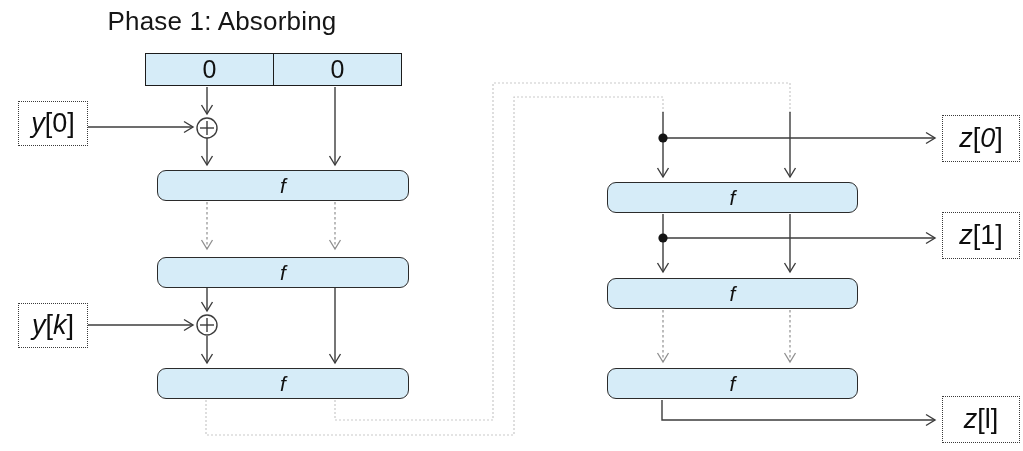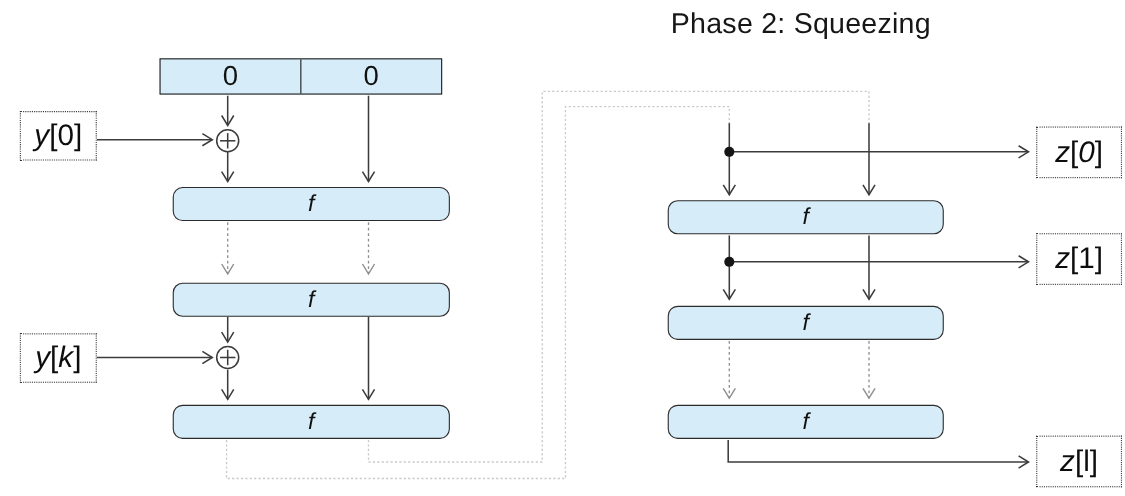--- a/index.html
+++ b/index.html
@@ -89,21 +89,21 @@
     <g fill="#ffffff" stroke="#3c3c3c" stroke-width="1.4">
       <circle cx="207" cy="325" r="10"></circle>
       <line x1="200" y1="325" x2="214" y2="325"></line>
       <line x1="207" y1="318" x2="207" y2="332"></line>
     </g>
 
     <circle cx="663" cy="138" r="4.6" fill="#151515"></circle>
     <circle cx="663" cy="238" r="4.6" fill="#151515"></circle>
   </svg>
 
-  <div class="abs title" style="left:568px;top:6px;width:320px;">Phase 2: Squeezing</div>
+  <div class="abs title" style="left:62px;top:6px;width:320px;">Phase 1: Absorbing</div>
 
   <div class="abs state-box" style="left:145px;top:53px;width:257px;height:33px;">
     <div class="state-cell first">0</div>
     <div class="state-cell">0</div>
   </div>
 
   <div class="abs f-box" style="left:157px;top:170px;width:252px;height:31px;">
     <span>f</span>
   </div>
   <div class="abs f-box" style="left:157px;top:257px;width:252px;height:31px;">

